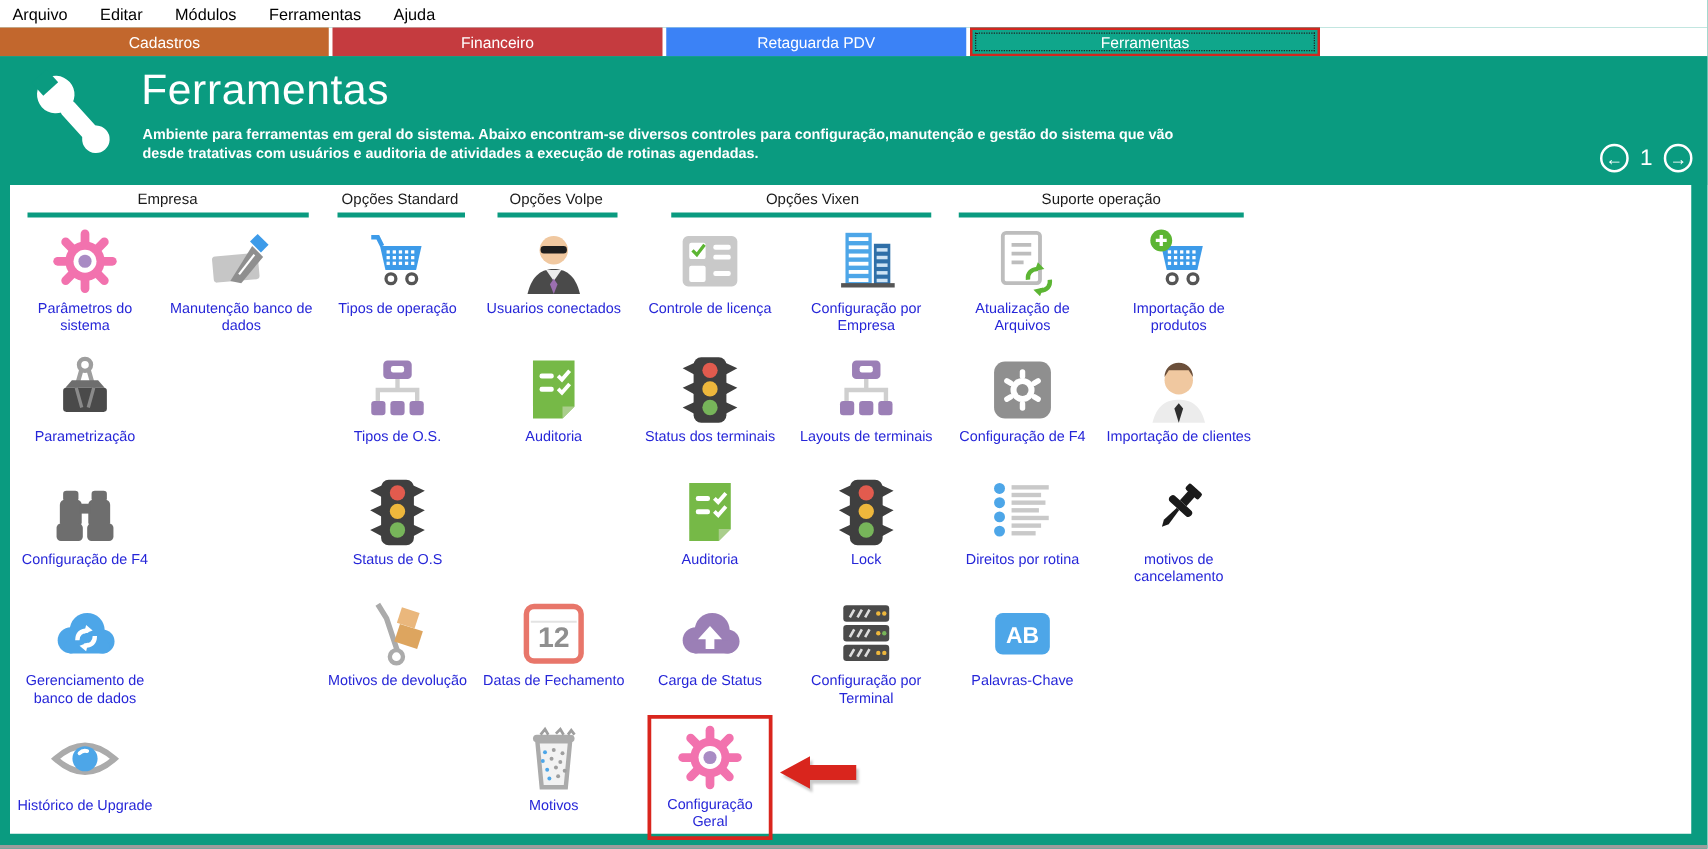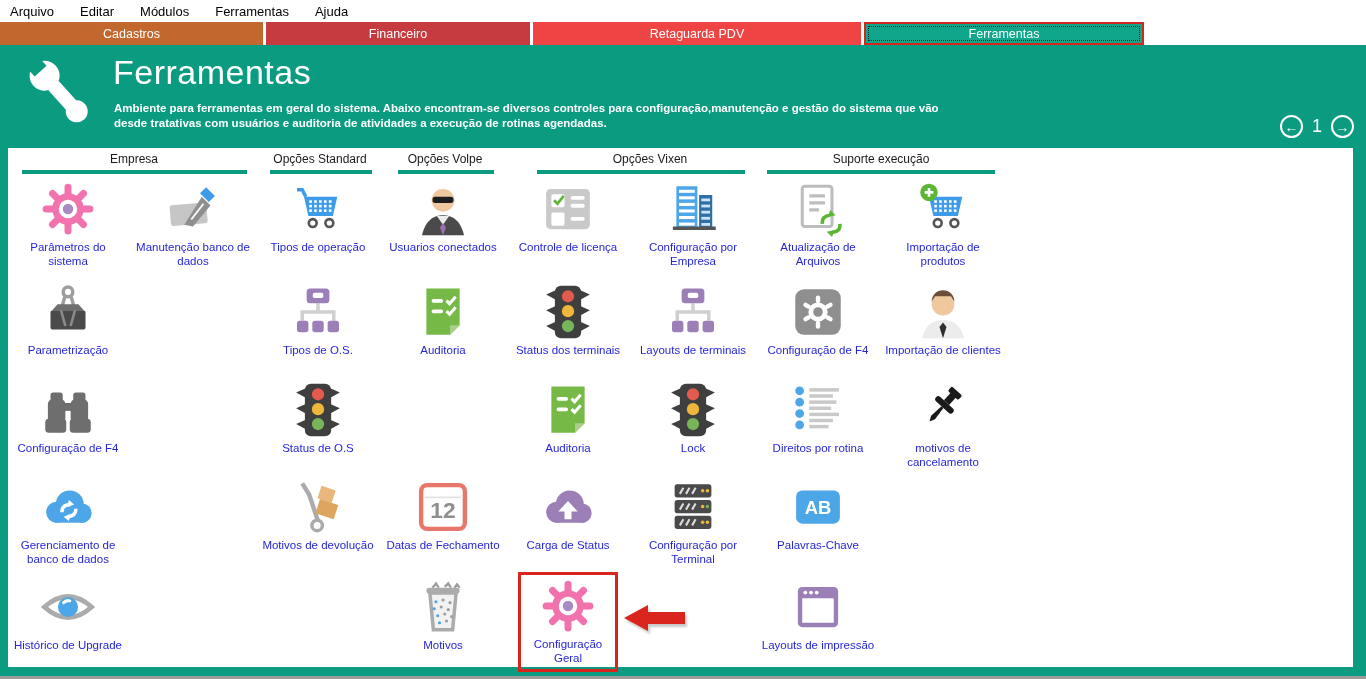--- a/index.html
+++ b/index.html
@@ -91,21 +91,21 @@
     <span class="menu-item">Ajuda</span>
   </div>
 
 <div class="tabstrip">
     <div class="tab" style="width: 263px; background: rgb(194, 103, 45);">
       <span>Cadastros</span>
     </div>
     <div class="tab" style="width: 264px; background: rgb(197, 59, 63);">
       <span>Financeiro</span>
     </div>
-    <div class="tab" style="width: 328px; background: #ef4444;">
+    <div class="tab" style="width: 240px; background: #3b82f6;">
       <span>Retaguarda PDV</span>
     </div>
     <div class="tab selected" style="width: 280px; background: rgb(15, 166, 139);">
       <span>Ferramentas</span>
       <div class="focus-dots"></div>
     </div>
   </div>
 
 <div class="band">
   <div class="wrench">
@@ -132,21 +132,21 @@
 
 <div class="panel">
     <span class="sec-label" style="left: 126px;">Empresa</span>
     <div class="sec-underline" style="left: 14px; width: 225px;"></div>
     <span class="sec-label" style="left: 312px;">Opções Standard</span>
     <div class="sec-underline" style="left: 262px; width: 102px;"></div>
     <span class="sec-label" style="left: 437px;">Opções Volpe</span>
     <div class="sec-underline" style="left: 390px; width: 96px;"></div>
     <span class="sec-label" style="left: 642px;">Opções Vixen</span>
     <div class="sec-underline" style="left: 529px; width: 208px;"></div>
-    <span class="sec-label" style="left: 873px;">Suporte execução</span>
+    <span class="sec-label" style="left: 873px;">Suporte operação</span>
     <div class="sec-underline" style="left: 759px; width: 228px;"></div>
     <div class="tile" style="left: 2px; top: 32px;">
       <div class="ticon">
         <svg viewBox="0 0 64 64">
           <rect x="28" y="3" width="8" height="15" rx="4" transform="rotate(0 32 32)" fill="#f272ae"></rect>
           <rect x="28" y="3" width="8" height="15" rx="4" transform="rotate(45 32 32)" fill="#f272ae"></rect>
           <rect x="28" y="3" width="8" height="15" rx="4" transform="rotate(90 32 32)" fill="#f272ae"></rect>
           <rect x="28" y="3" width="8" height="15" rx="4" transform="rotate(135 32 32)" fill="#f272ae"></rect>
           <rect x="28" y="3" width="8" height="15" rx="4" transform="rotate(180 32 32)" fill="#f272ae"></rect>
           <rect x="28" y="3" width="8" height="15" rx="4" transform="rotate(225 32 32)" fill="#f272ae"></rect>
@@ -609,26 +609,14 @@
           <circle cx="32" cy="32" r="18" fill="#f272ae"></circle>
           <circle cx="32" cy="32" r="10.5" fill="#fff"></circle>
           <circle cx="32" cy="32" r="6" fill="#a98bc4"></circle>
         </svg>
       </div>
       <div class="tlabel">Configuração Geral</div>
     </div>
     <div class="annot-arrow" style="left: 615px; top: 454px;"><svg width="64" height="32" viewBox="0 0 64 32">
         <path d="M1 16 L25 3 V10 H62 V22 H25 V29 Z" fill="#d9251d"></path>
       </svg></div>
-    <div class="tile" style="left: 752px; top: 430px;">
-      <div class="ticon">
-        <svg viewBox="0 0 64 64">
-          <rect x="9" y="9" width="46" height="46" rx="5" fill="#9b7fb6"></rect>
-          <rect x="14" y="22" width="36" height="28" fill="#fff"></rect>
-          <circle cx="17.5" cy="15.5" r="2.2" fill="#fff"></circle>
-          <circle cx="24" cy="15.5" r="2.2" fill="#fff"></circle>
-          <circle cx="30.5" cy="15.5" r="2.2" fill="#fff"></circle>
-        </svg>
-      </div>
-      <div class="tlabel">Layouts de impressão</div>
-    </div>
   </div>
 <div class="bottom-gray"></div>
 
 </body></html>

